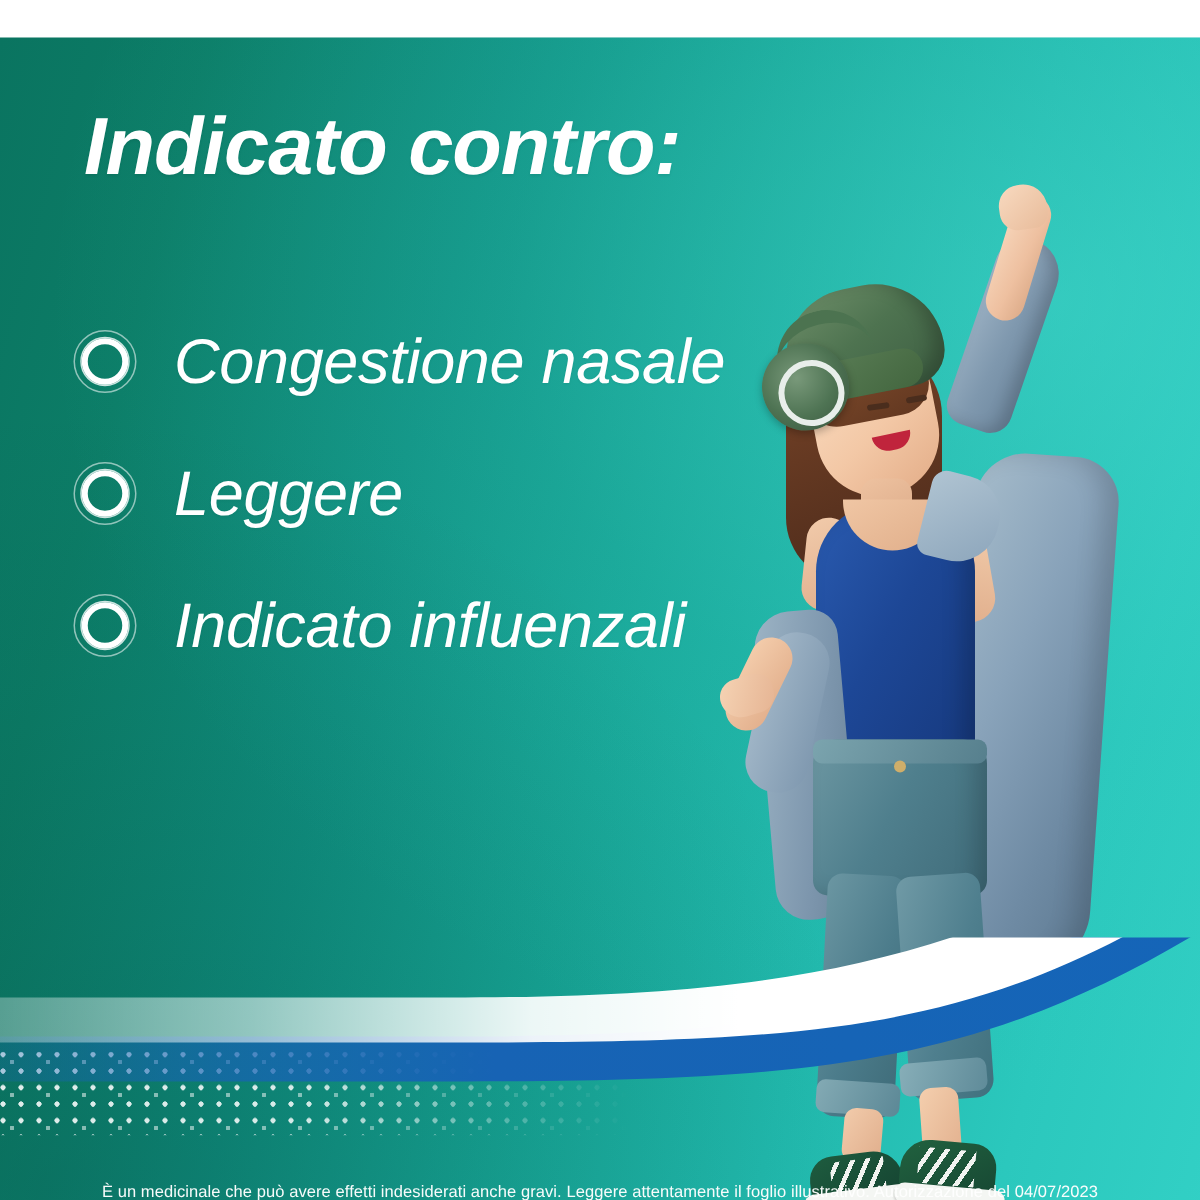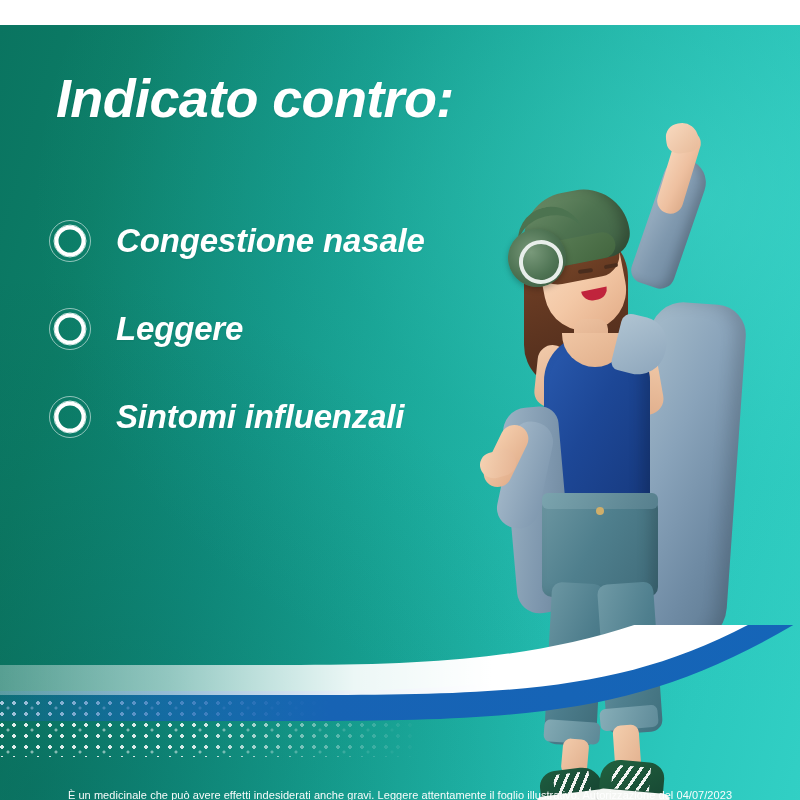--- a/index.html
+++ b/index.html
@@ -100,22 +100,22 @@
     height: 31px;
     border: 1.5px solid rgba(255,255,255,0.8);
   }
   .bullet-icon .ring-core {
     width: 23px;
     height: 23px;
     border: 4.5px solid #ffffff;
   }
   .bullet-label {
     color: #ffffff;
-    font-size: 33px;
-    font-weight: 700;
+    font-size: 42px;
+    font-weight: 400;
     font-style: italic;
     letter-spacing: -0.005em;
     white-space: nowrap;
     text-shadow: 0 1px 2px rgba(0,0,0,0.06);
   }
 
   
   .model {
     position: absolute;
     left: 470px;
@@ -431,21 +431,21 @@
       </span>
       <span class="bullet-label">Leggere</span>
     </div>
 
     <div class="bullet-row">
       <span class="bullet-icon">
         <span class="ring-outer"></span>
         <span class="ring-mid"></span>
         <span class="ring-core"></span>
       </span>
-      <span class="bullet-label">Sintomi influenzali</span>
+      <span class="bullet-label">Indicato influenzali</span>
     </div>
 
   </div>
 
   <div class="model">
     <span class="m-part arm-up-sleeve"></span>
     <span class="m-part arm-up-forearm"></span>
     <span class="m-part hand-up"></span>
 
     <span class="m-part shirt-r"></span>

